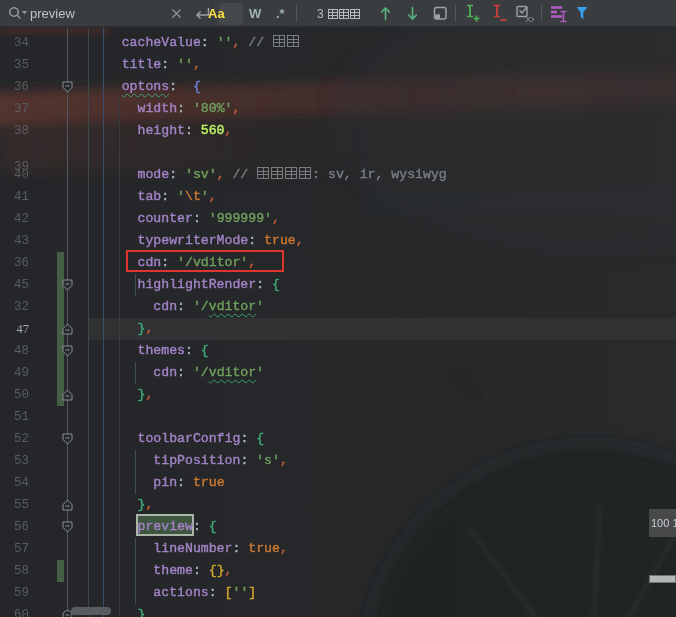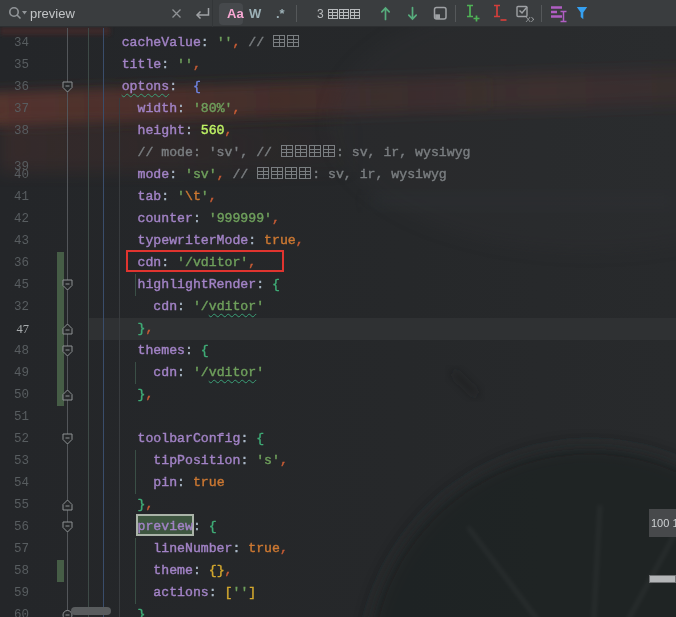--- a/index.html
+++ b/index.html
@@ -112,21 +112,21 @@
   <div class="txt" style="left:30px">preview</div>
   <svg class="abs" style="left:171px;top:8px" width="11" height="11" viewBox="0 0 11 11">
     <path d="M1.5 1.5 L9.5 9.5 M9.5 1.5 L1.5 9.5" stroke="#8f9295" stroke-width="1.3"></path>
   </svg>
   <svg class="abs" style="left:194px;top:7px" width="17" height="13" viewBox="0 0 17 13">
     <path d="M14.5 1 L14.5 8 L3 8" fill="none" stroke="#a0a3a6" stroke-width="1.5"></path>
     <path d="M6.5 4.5 L3 8 L6.5 11.5" fill="none" stroke="#a0a3a6" stroke-width="1.5"></path>
   </svg>
   <div class="abs" style="left:212px;top:0;width:1px;height:27px;background:#333638;"></div>
   <div class="abs" style="left:219px;top:2.5px;width:24px;height:22px;background:#46494c;border-radius:4px;"></div>
-  <div class="txt" style="left:227px;color:#f9a8d4;font-weight:bold;">Aa</div>
+  <div class="txt" style="left:208px;color:#fde047;font-weight:bold;">Aa</div>
   <div class="txt" style="left:249px;color:#9cb0b6;font-weight:bold;">W</div>
   <div class="txt" style="left:276px;color:#9cb0b6;font-weight:bold;">.*</div>
   <div class="sep" style="left:296px"></div>
   <div class="txt" style="left:317px;font-size:12px;top:7px;color:#b8bbbd">3 <span class="cj cjs"></span><span class="cj cjs"></span><span class="cj cjs"></span></div>
   <svg class="abs" style="left:378px;top:6px" width="15" height="15" viewBox="0 0 15 15">
     <path d="M7.5 13.5 L7.5 2 M3.8 5.8 L7.5 2 L11.2 5.8" fill="none" stroke="#57ad7d" stroke-width="1.7" stroke-linecap="round"></path>
   </svg>
   <svg class="abs" style="left:405px;top:6px" width="15" height="15" viewBox="0 0 15 15">
     <path d="M7.5 1.5 L7.5 13 M3.8 9.2 L7.5 13 L11.2 9.2" fill="none" stroke="#57ad7d" stroke-width="1.7" stroke-linecap="round"></path>
   </svg>
@@ -179,21 +179,21 @@
 <div class="line" style="top:32px"><span>    </span><span class="p">cacheValue</span><span class="d">: </span><span class="s">''</span><span class="k2">,</span><span class="c"> // <span class="cj"></span><span class="cj"></span></span></div>
 <div class="num" style="top:54px">35</div>
 <div class="line" style="top:54px"><span>    </span><span class="p">title</span><span class="d">: </span><span class="s">''</span><span class="k2">,</span></div>
 <div class="num" style="top:76px">36</div>
 <div class="line" style="top:76px"><span>    </span><span class="p squig">optons</span><span class="d">:  </span><span class="bg1">{</span></div>
 <div class="num" style="top:98px">37</div>
 <div class="line" style="top:98px"><span>      </span><span class="p">width</span><span class="d">: </span><span class="s">'80%'</span><span class="k2">,</span></div>
 <div class="num" style="top:120px">38</div>
 <div class="line" style="top:120px"><span>      </span><span class="p">height</span><span class="d">: </span><span class="n">560</span><span class="k2">,</span></div>
 <div class="num" style="top:156px">39</div>
-<div class="line" style="top:142px"><span>      </span><span class="c">// mode: 'sv', // <span class="cj"></span><span class="cj"></span><span class="cj"></span><span class="cj"></span>: sv, ir, wysiwyg</span></div>
+<div class="line" style="top:142px"><span>      </span></div>
 <div class="num" style="top:164px">40</div>
 <div class="line" style="top:164px"><span>      </span><span class="p">mode</span><span class="d">: </span><span class="s">'sv'</span><span class="k2">,</span><span class="c"> // <span class="cj"></span><span class="cj"></span><span class="cj"></span><span class="cj"></span>: sv, ir, wysiwyg</span></div>
 <div class="num" style="top:186px">41</div>
 <div class="line" style="top:186px"><span>      </span><span class="p">tab</span><span class="d">: </span><span class="s">'</span><span class="k">\t</span><span class="s">'</span><span class="k2">,</span></div>
 <div class="num" style="top:208px">42</div>
 <div class="line" style="top:208px"><span>      </span><span class="p">counter</span><span class="d">: </span><span class="s">'999999'</span><span class="k2">,</span></div>
 <div class="num" style="top:230px">43</div>
 <div class="line" style="top:230px"><span>      </span><span class="p">typewriterMode</span><span class="d">: </span><span class="k">true</span><span class="k2">,</span></div>
 <div class="num" style="top:252px">36</div>
 <div class="line" style="top:252px"><span>      </span><span class="p">cdn</span><span class="d">: </span><span class="s">'/vditor'</span><span class="k2">,</span></div>

